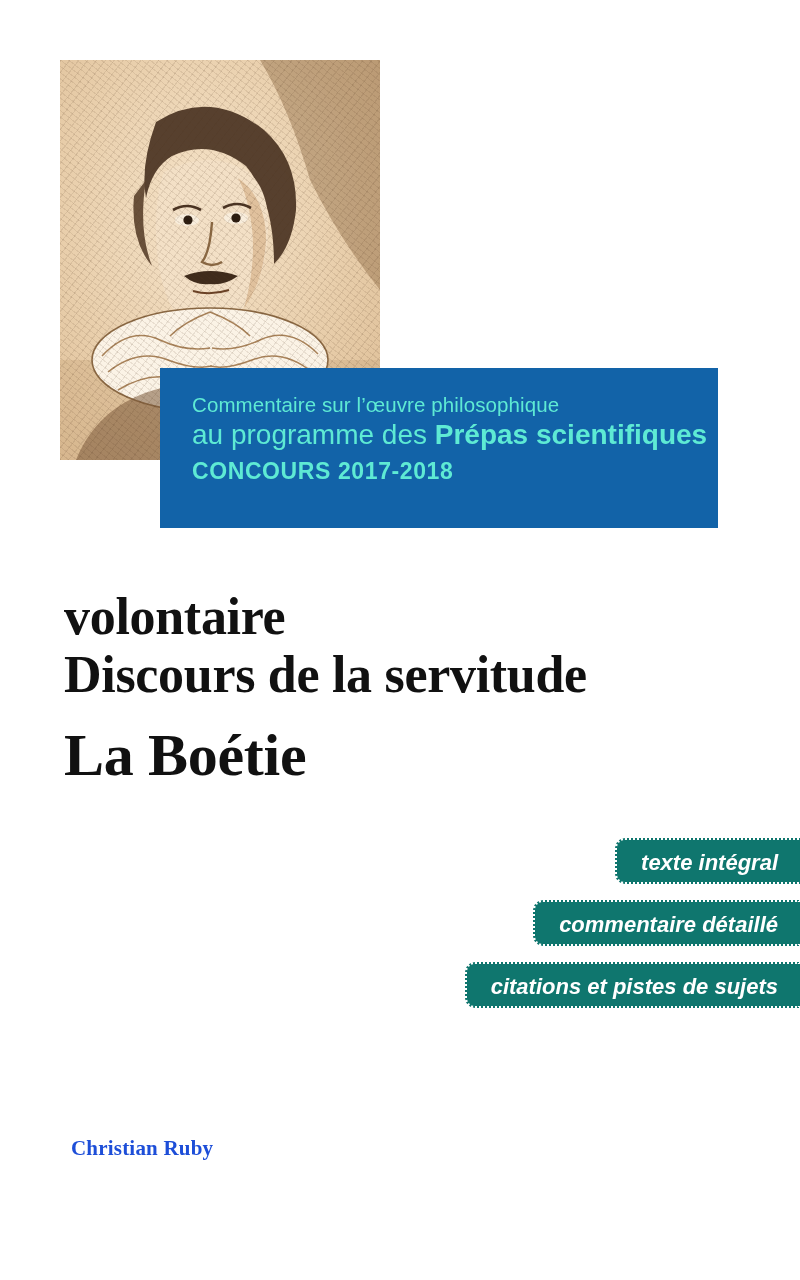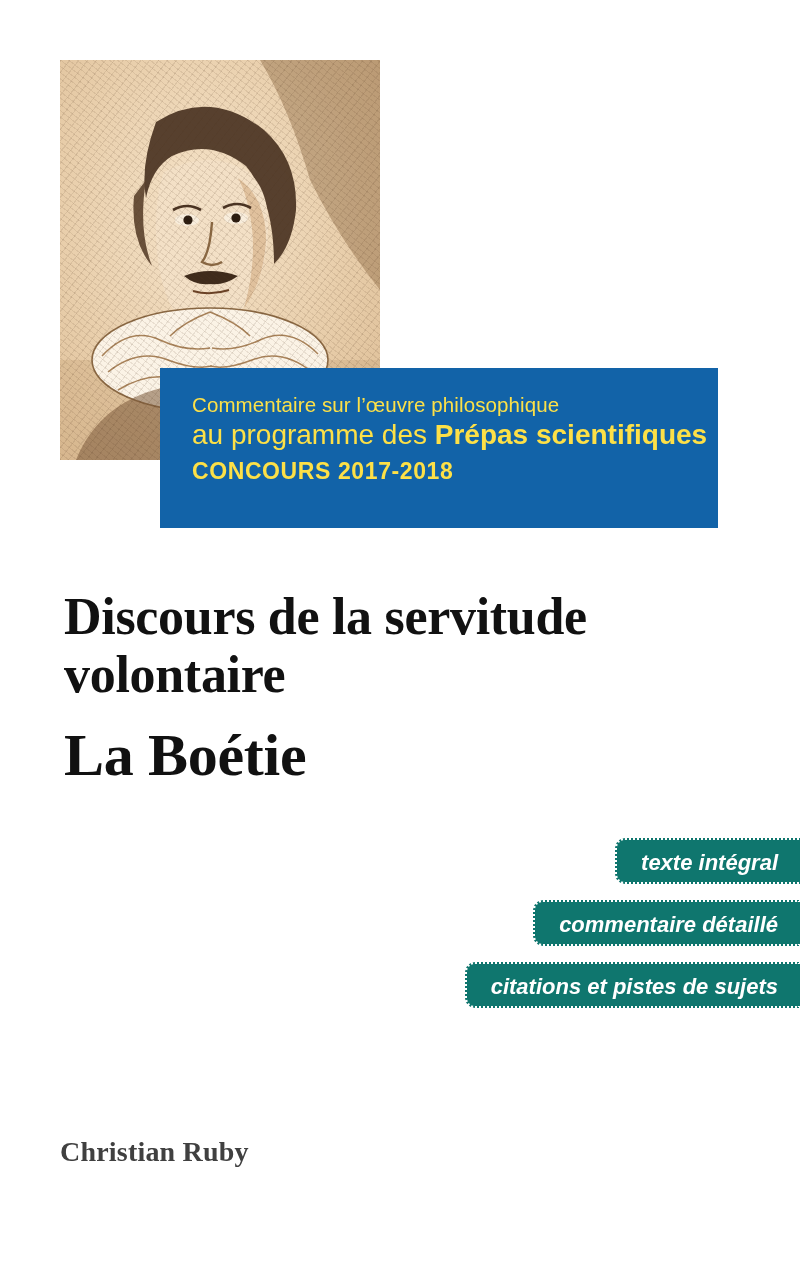--- a/index.html
+++ b/index.html
@@ -52,21 +52,21 @@
   .portrait svg { position: absolute; inset: 0; }
 
   
   .banner {
     position: absolute;
     left: 160px;
     top: 368px;
     width: 558px;
     height: 160px;
     background: #1263a8;
-    color: #fde047;
+    color: #5eead4;
     box-sizing: border-box;
     padding: 22px 0 0 32px;
   }
   .banner .l1 {
     font-size: 20.5px;
     letter-spacing: .1px;
     line-height: 30px;
     font-weight: 400;
   }
   .banner .l2 {
@@ -133,26 +133,26 @@
     border-bottom-left-radius: 10px;
     white-space: nowrap;
   }
   .tag.t1 { top: 0px; }
   .tag.t2 { top: 62px; text-align: right; }
   .tag.t3 { top: 124px; }
 
   
   .author {
     position: absolute;
-    left: 60px;
+    left: 71px;
     top: 1136px;
     font-family: "Liberation Serif", serif;
     font-weight: 700;
-    font-size: 28px;
-    color: #404040;
+    font-size: 21px;
+    color: #1d4ed8;
     letter-spacing: .2px;
   }
   .logo {
     position: absolute;
     left: 310px;
     top: 1092px;
     width: 190px;
     height: 104px;
   }
   .logo svg { display: block; }
@@ -222,22 +222,22 @@
     <div class="hatch2"></div>
   </div>
 
   <div class="banner">
     <div class="l1">Commentaire sur l’œuvre philosophique</div>
     <div class="l2"><span>au programme des </span><b>Prépas scientifiques</b></div>
     <div class="l3">CONCOURS 2017-2018</div>
   </div>
 
   <div class="title-block">
+    <div class="title-main">volontaire</div>
     <div class="title-main">Discours de la servitude</div>
-    <div class="title-main">volontaire</div>
     <div class="title-author">La Boétie</div>
   </div>
 
   <div class="tags">
     <div class="tag t1">texte intégral</div>
     <div class="tag t2">commentaire détaillé</div>
     <div class="tag t3">citations et pistes de sujets</div>
   </div>
 
   <div class="author">Christian Ruby</div>

